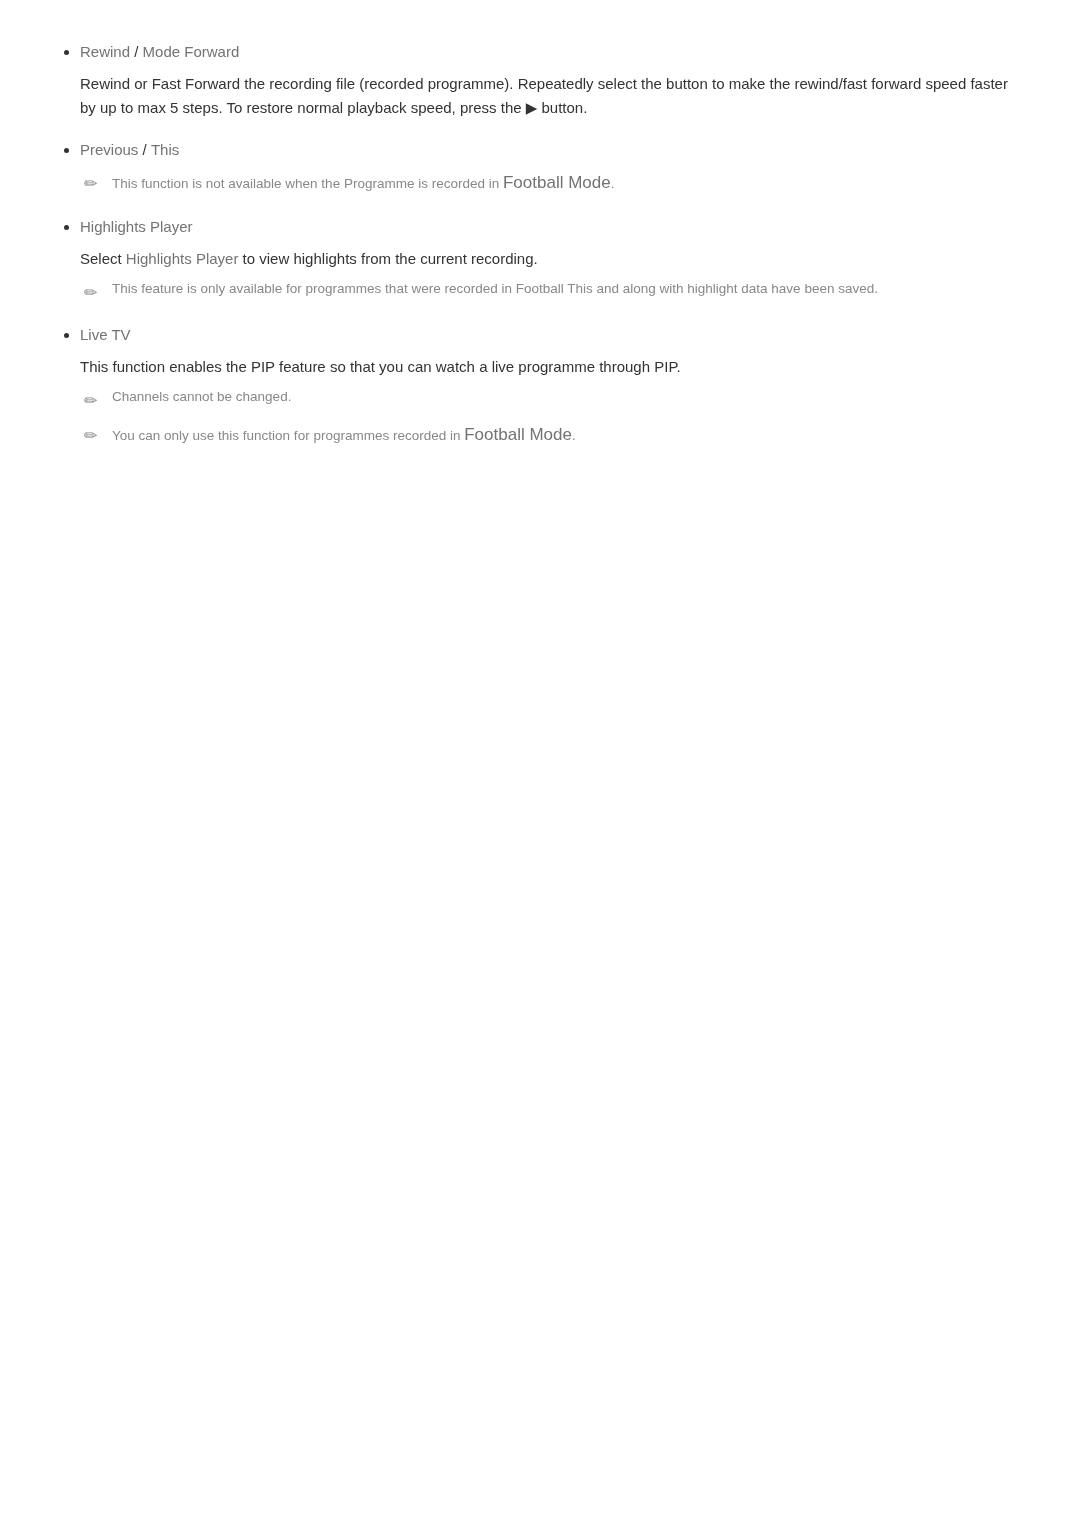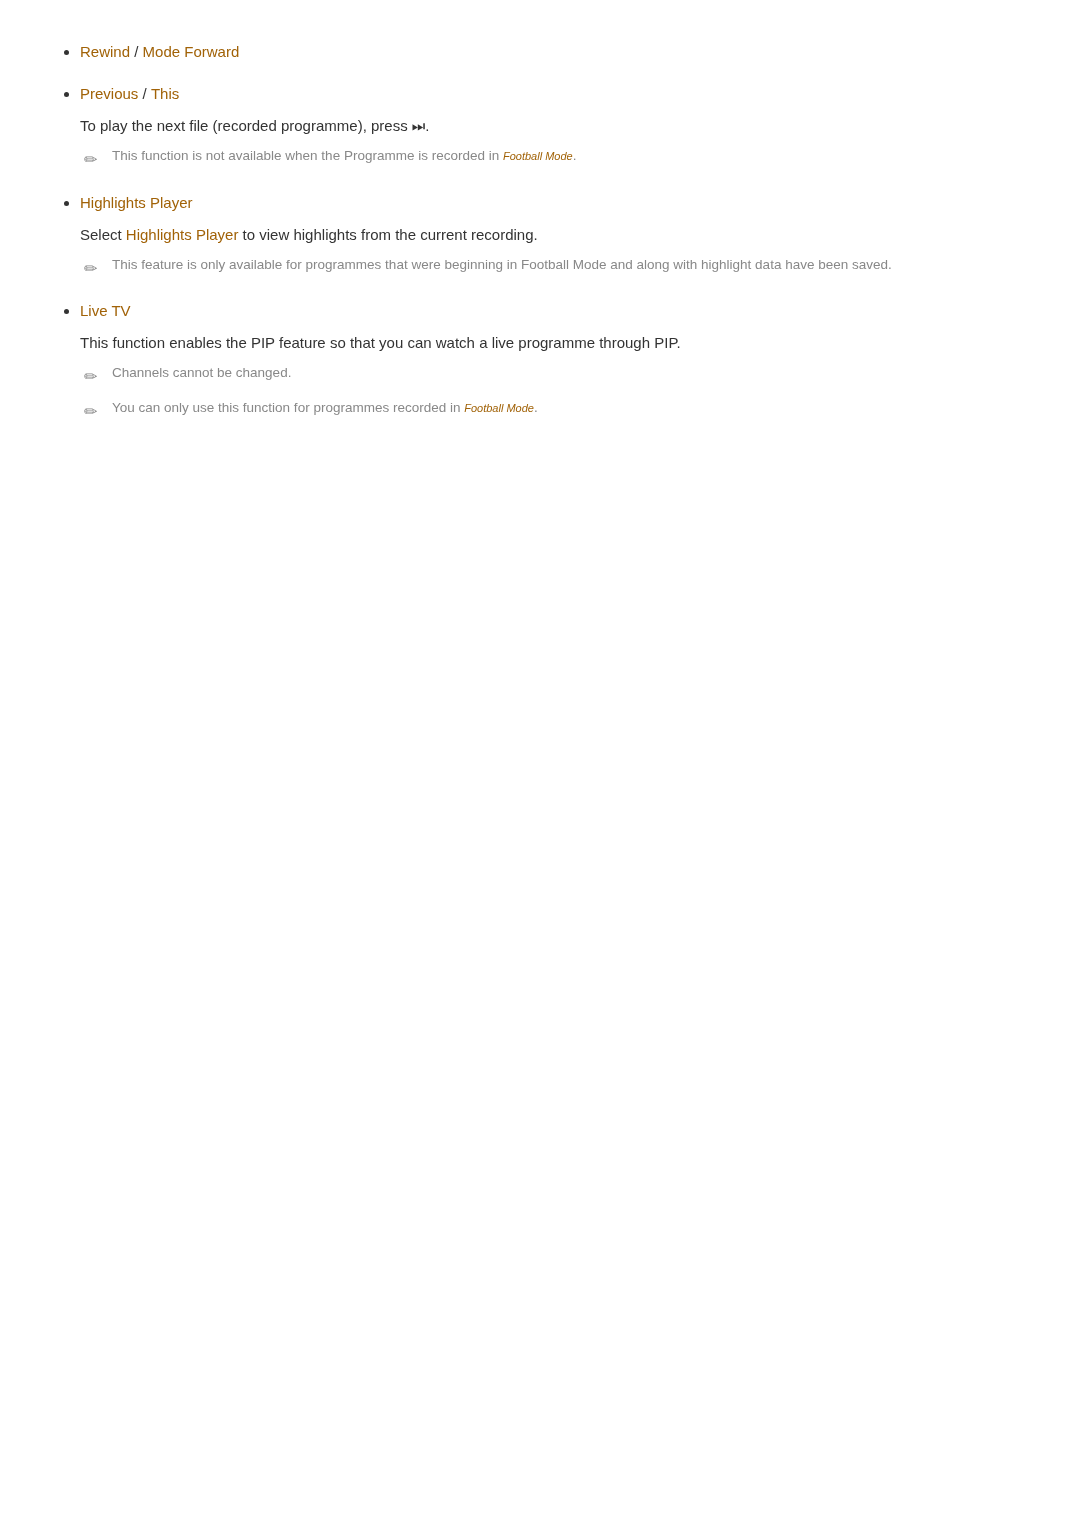--- a/index.html
+++ b/index.html
@@ -12,21 +12,21 @@
       background: #ffffff;
       font-family: 'Segoe UI', Arial, sans-serif;
       font-size: 15px;
       color: #333333;
       line-height: 1.6;
       padding: 40px 60px;
       max-width: 1080px;
     }
 
     .link-blue {
-      color: #a16207;
+      color: #737373;
       text-decoration: none;
       font-weight: 500;
     }
 
     ul.main-list {
       list-style: disc;
       padding-left: 20px;
     }
 
     ul.main-list > li {
@@ -64,69 +64,70 @@
       width: 20px;
     }
 
     .note-text {
       color: #888888;
       font-size: 13.5px;
       line-height: 1.5;
     }
 
     .note-text .link-blue {
-      font-size: 11px;
-      font-style: italic;
+      font-size: 17px;
     }
 
     .separator {
       color: #333;
       font-weight: normal;
     }
   </style>
 </head>
 <body>
 
 <ul class="main-list">
 
   <li>
     <div class="list-item-title">
       <a class="link-blue">Rewind</a>
       <span class="separator"> / </span>
       <a class="link-blue">Mode Forward</a>
     </div>
+    <div class="item-body">
+      <p>Rewind or Fast Forward the recording file (recorded programme). Repeatedly select the button to make the rewind/fast forward speed faster by up to max 5 steps. To restore normal playback speed, press the ▶ button.</p>
+    </div>
   </li>
 
   <li>
     <div class="list-item-title">
       <a class="link-blue">Previous</a>
       <span class="separator"> / </span>
       <a class="link-blue">This</a>
     </div>
     <div class="item-body">
-      <p>To play the next file (recorded programme), press ⏭.</p>
       <div class="note-block">
         <span class="note-icon">✏</span>
         <span class="note-text">
           This function is not available when the Programme is recorded in <a class="link-blue">Football Mode</a>.
         </span>
       </div>
     </div>
   </li>
 
   <li>
     <div class="list-item-title">
       <a class="link-blue">Highlights Player</a>
     </div>
     <div class="item-body">
       <p>Select <a class="link-blue">Highlights Player</a> to view highlights from the current recording.</p>
       <div class="note-block">
         <span class="note-icon">✏</span>
         <span class="note-text">
-          This feature is only available for programmes that were beginning in Football Mode and along with highlight data have been saved.
+          This feature is only available for programmes that were recorded in Football This and along with highlight data have been saved.
         </span>
       </div>
     </div>
   </li>
 
   <li>
     <div class="list-item-title">
       <a class="link-blue">Live TV</a>
     </div>
     <div class="item-body">

